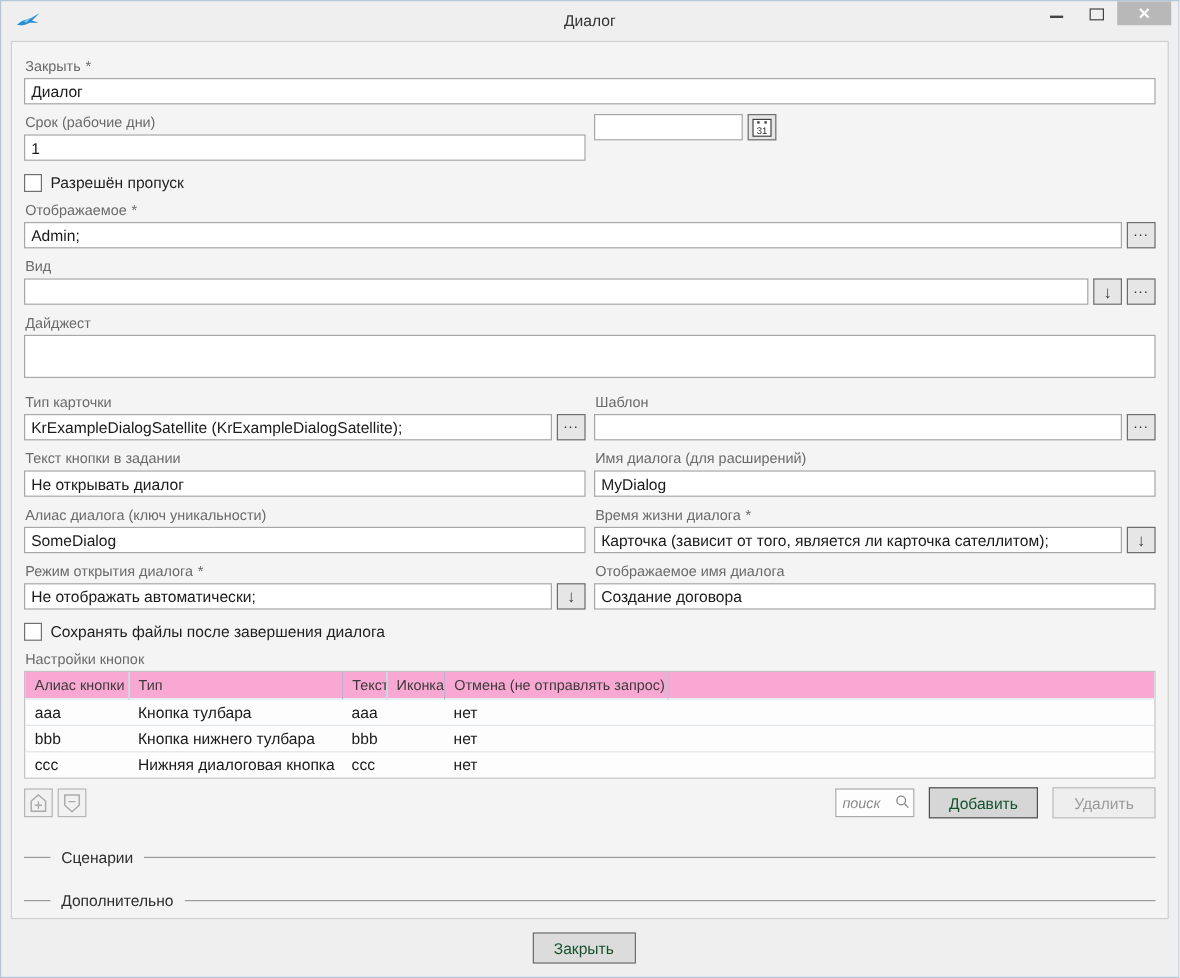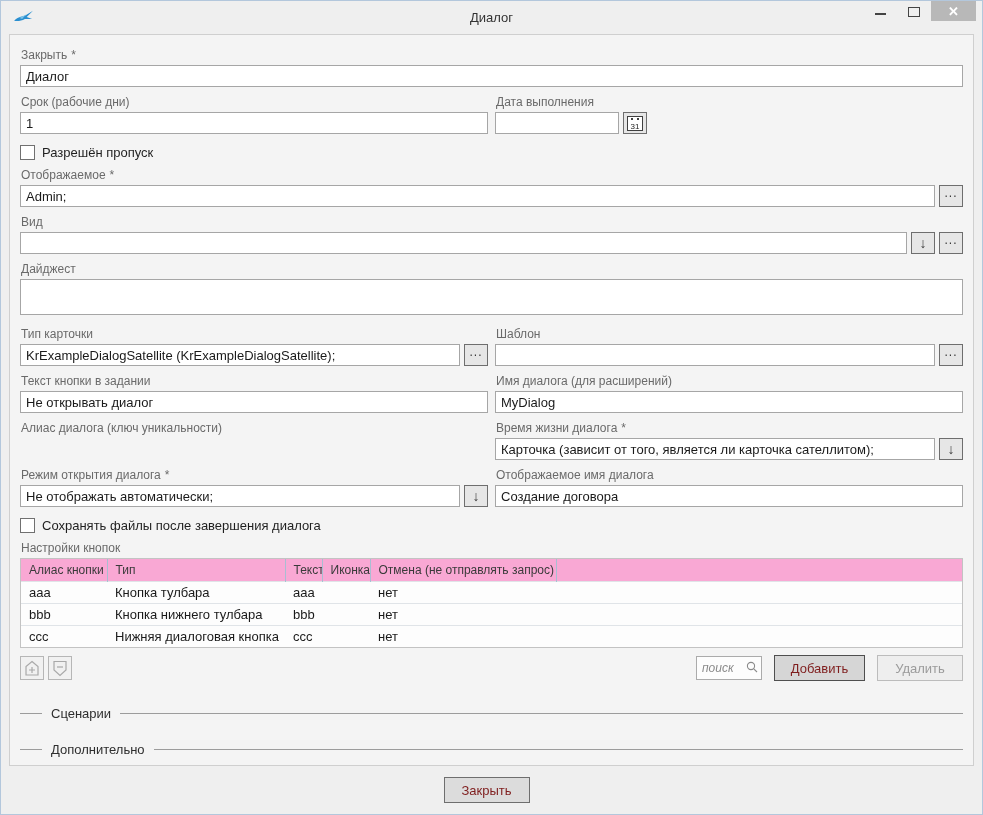--- a/index.html
+++ b/index.html
@@ -52,21 +52,21 @@
   th.filler{border-right:none;}
   td{font-size:13px;color:#1a1a1a;padding:3px 8px;border-top:1px solid #e0e4e8;white-space:nowrap;overflow:hidden;}
 
   .gridbar{display:flex;align-items:center;margin-top:7px;gap:4px;}
   .iconbtn{box-sizing:border-box;width:24px;height:24px;border:1px solid #b6b6b6;background:#f1f1f1;display:flex;align-items:center;justify-content:center;padding:0;}
   .spacer{flex:1;}
   .search{position:relative;width:66px;height:24px;box-sizing:border-box;margin-right:8px;}
   .search input{box-sizing:border-box;width:100%;height:100%;border:1px solid #ababab;background:#fdfdfd;font-family:"Liberation Sans",sans-serif;font-size:12px;padding:0 18px 0 5px;outline:none;}
   .search input::placeholder{font-style:italic;color:#8a8a8a;}
   .search svg{position:absolute;right:4px;top:5px;}
-  .btn{box-sizing:border-box;height:26px;border:1px solid #6e6e6e;background:#dcdcdc;font-family:"Liberation Sans",sans-serif;font-size:13px;color:#7f1d1d;padding:0 14px;cursor:default;}
+  .btn{box-sizing:border-box;height:26px;border:1px solid #6e6e6e;background:#dcdcdc;font-family:"Liberation Sans",sans-serif;font-size:13px;color:#14532d;padding:0 14px;cursor:default;}
   .btn.add{border-color:#4f4f4f;background:#d6d6d6;margin-right:8px;min-width:91px;}
   .btn.del{border-color:#bcbcbc;background:#eeeeee;color:#9b9b9b;min-width:86px;}
 
   
   .exp{display:flex;align-items:center;margin-top:25px;cursor:default;}
   .exp.second{margin-top:21px;}
   .exp .dash{width:22px;height:1px;background:#9c9c9c;flex:0 0 22px;}
   .exp .elabel{margin:0 9px;font-size:13px;color:#2e2e2e;white-space:nowrap;}
   .exp .line{flex:1;height:1px;background:#9c9c9c;}
 
@@ -104,21 +104,20 @@
       <span class="lbl"><span>Закрыть</span><span class="req">*</span></span>
       <input class="tb" value="Диалог" style="">
     </div>
 
     <div class="cols fgroup">
       <div class="cl">
         <span class="lbl">Срок (рабочие дни)</span>
         <input class="tb" value="1" style="">
       </div>
       <div class="cr">
-        <span class="lbl">Дата выполнения</span>
         <div class="daterow">
           <input class="tb" value="" style="">
           <button class="sqbtn">
             <span class="calframe">
               <span class="dot d1"></span>
                 <span class="dot d2"></span>
               <span class="cal31">31</span>
             </span>
           </button>
         </div>
@@ -186,20 +185,21 @@
       </div>
       <div class="cr">
         <span class="lbl">Имя диалога (для расширений)</span>
         <input class="tb" value="MyDialog" style="">
       </div>
     </div>
 
     <div class="cols fgroup">
       <div class="cl">
         <span class="lbl">Алиас диалога (ключ уникальности)</span>
+        <input class="tb" value="SomeDialog" style="">
       </div>
       <div class="cr">
         <span class="lbl"><span>Время жизни диалога</span><span class="req">*</span></span>
         <div class="withbtn">
           <input class="tb" value="Карточка (зависит от того, является ли карточка сателлитом);" style="">
           <button class="sqbtn">
               <span class="arrow">↓</span>
             </button>
         </div>
       </div>

